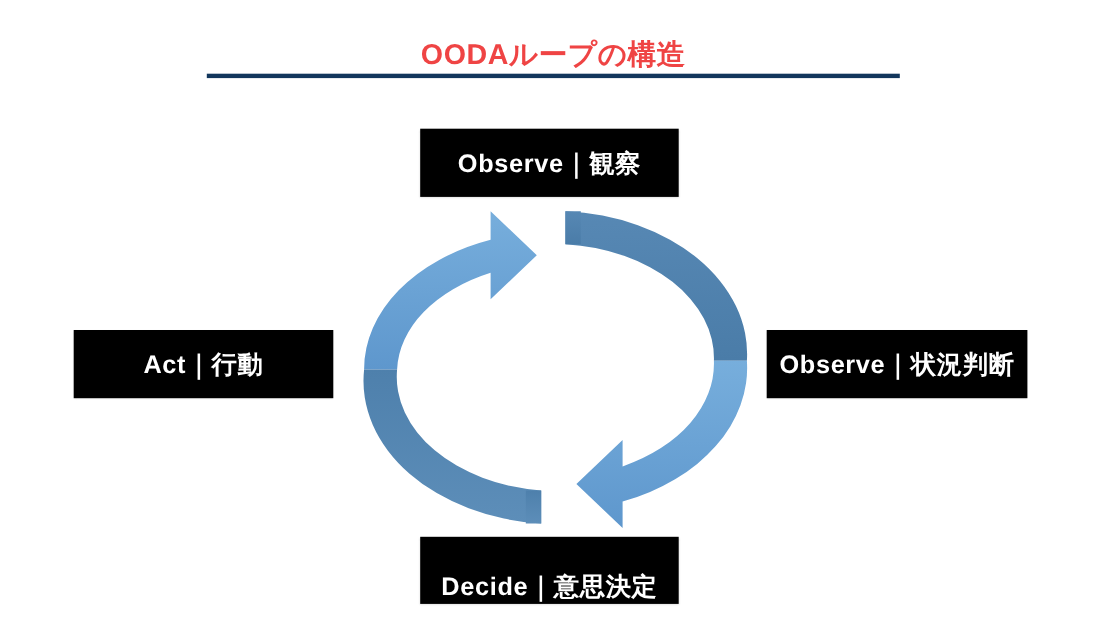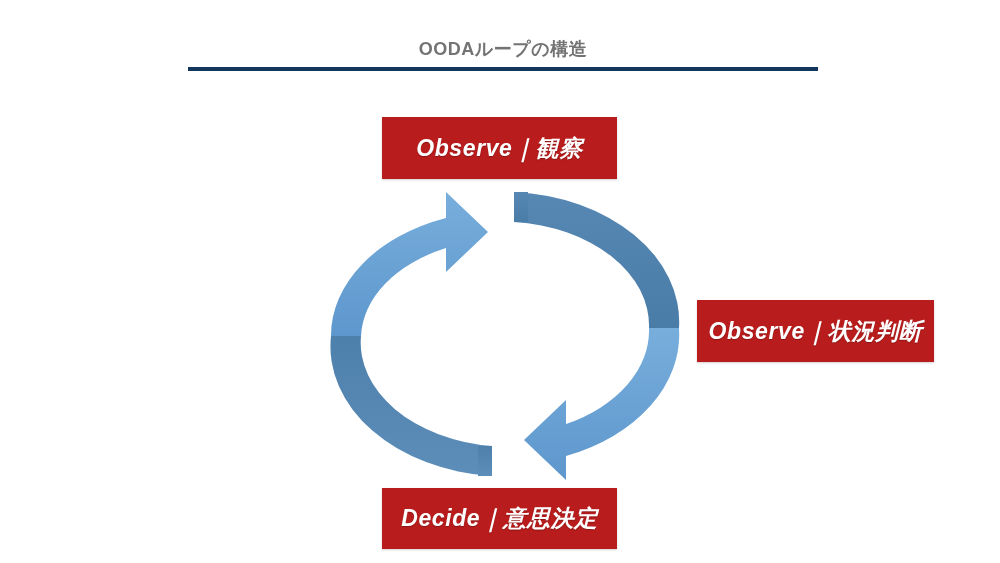--- a/index.html
+++ b/index.html
@@ -22,58 +22,57 @@
 
   
   .title-block {
     position: absolute;
     left: 188px;
     top: 32px;
     width: 630px;
     text-align: center;
   }
   .title-text {
-    font-size: 18px;
+    font-size: 26px;
     font-weight: bold;
-    color: #737373;
+    color: #ef4444;
     letter-spacing: 0.5px;
     line-height: 34px;
     white-space: nowrap;
   }
   .title-rule {
     position: absolute;
     left: 188px;
     top: 67px;
     width: 630px;
     height: 4px;
     background: #12365C;
   }
 
   
   .node {
     position: absolute;
-    background: #b91c1c;
+    background: #000000;
     display: flex;
     align-items: center;
     justify-content: center;
     box-shadow: 0 1px 2px rgba(0,0,0,0.18);
-    font-style: italic;
   }
   .node-label {
     color: #ffffff;
     font-size: 23px;
     font-weight: bold;
     letter-spacing: 0.6px;
     white-space: nowrap;
     text-shadow: 0 1px 1px rgba(0,0,0,0.25);
   }
 
   #node-observe { left: 382px; top: 117px;  width: 235px; height: 62px; }
   #node-orient  { left: 697px; top: 300px;  width: 237px; height: 62px; }
-  #node-decide  { left: 382px; top: 488px;  width: 235px; height: 61px; }
+  #node-decide  { left: 382px; top: 488px;  width: 235px; height: 61px; align-items: flex-end; }
   #node-act     { left: 67px;  top: 300px;  width: 236px; height: 62px; }
 
   
   .cycle {
     position: absolute;
     left: 328px;
     top: 188px;
     width: 354px;
     height: 292px;
   }
@@ -162,14 +161,17 @@
   </div>
 
   <div class="node" id="node-orient">
     <span class="node-label">Observe｜状況判断</span>
   </div>
 
   <div class="node" id="node-decide">
     <span class="node-label">Decide｜意思決定</span>
   </div>
 
+  <div class="node" id="node-act">
+    <span class="node-label">Act｜行動</span>
+  </div>
 
 </div>
 
 </body></html>

